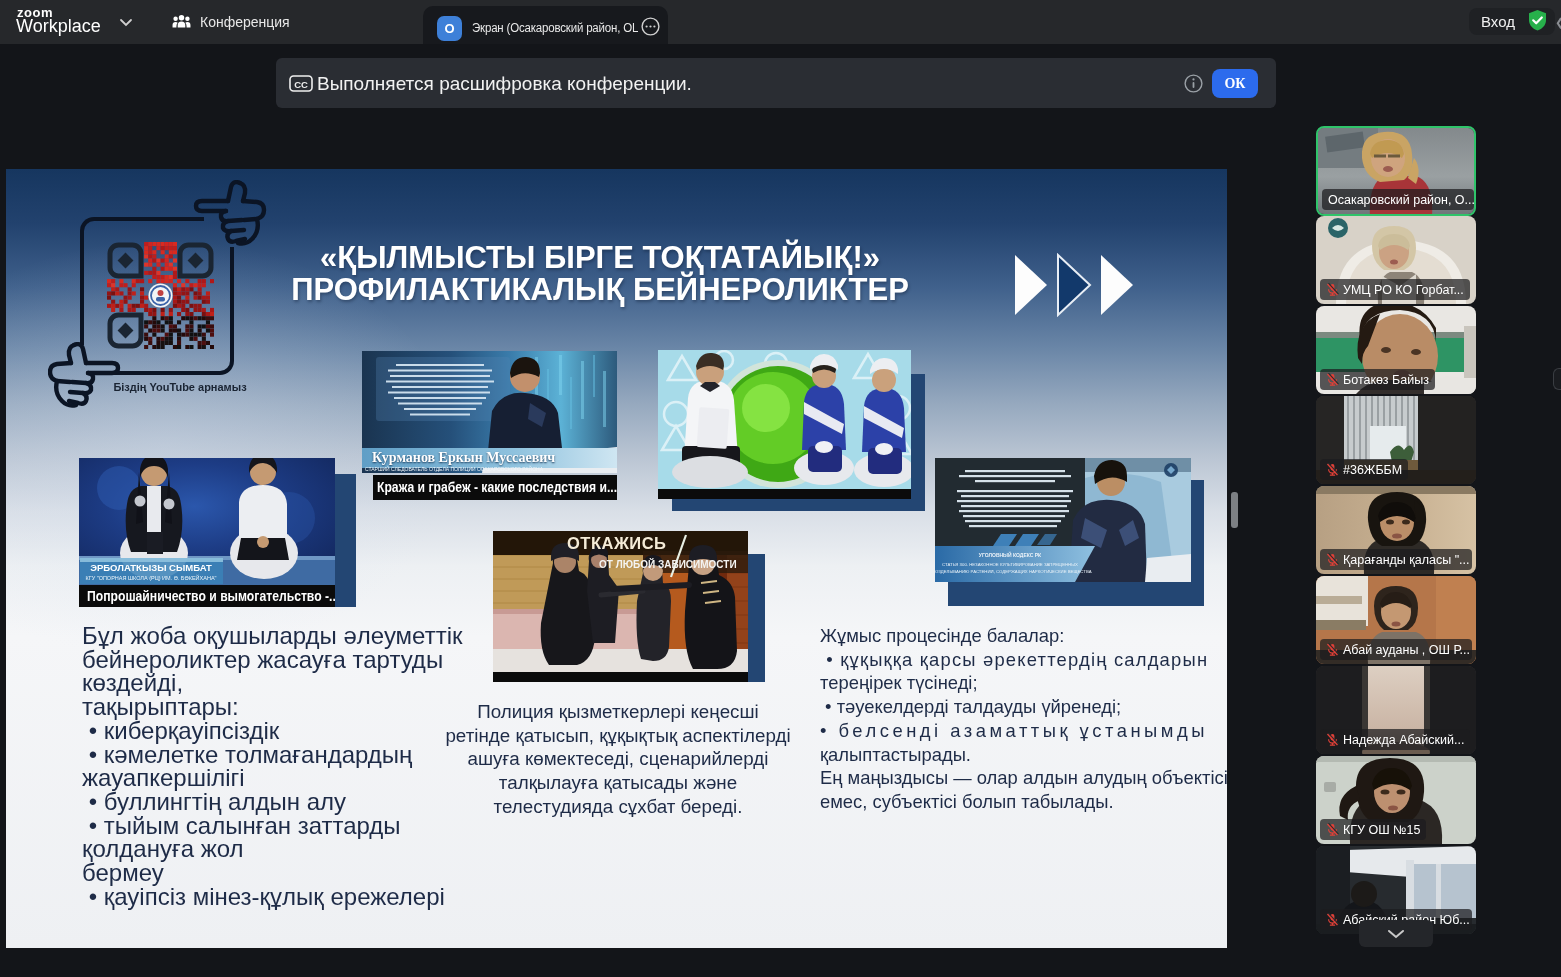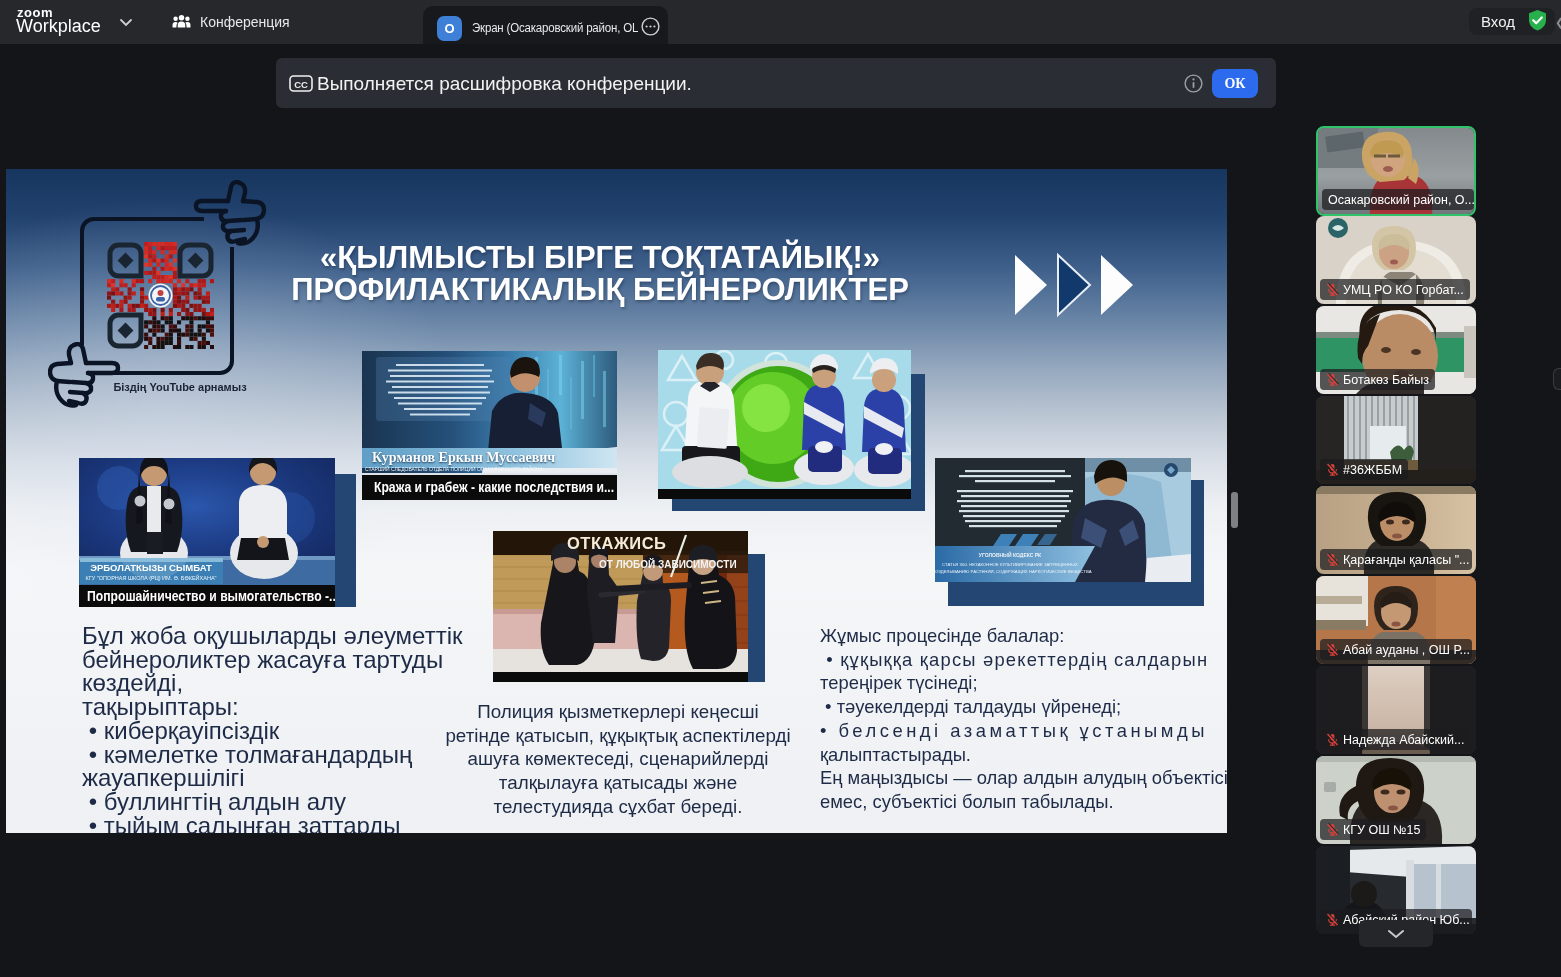--- a/index.html
+++ b/index.html
@@ -19,21 +19,21 @@
 #vhod { position:absolute; left:1481px; top:13px; color:#f0f0f0; font-size:15px; }
 #shield { position:absolute; left:1527px; top:9px; }
 #edgechev { position:absolute; left:1555px; top:16px; color:#8a8d92; font-size:11px;}
 
 #notif { position:absolute; left:276px; top:58px; width:1000px; height:50px; background:#2a2d33; border-radius:6px; }
 #ccicon { position:absolute; left:13px; top:17px; }
 #notiftext { position:absolute; left:41px; top:15px; color:#f2f2f2; font-size:19px; }
 #infoicon { position:absolute; left:908px; top:16px; }
 #okbtn { position:absolute; left:936px; top:11px; width:46px; height:29px; background:#2c6bed; border-radius:8px; color:#fff; font-size:14px; font-weight:bold; text-align:center; line-height:29px;font-family:Liberation Serif, serif; }
 
-#slide { position:absolute; left:6px; top:169px; width:1221px; height:664px; overflow:hidden;
+#slide { position:absolute; left:6px; top:169px; width:1221px; height:779px; overflow:hidden;
   background:
    radial-gradient(ellipse 420px 300px at 13% 36%, rgba(215,225,240,0.32), rgba(215,225,240,0) 70%),
    linear-gradient(180deg,#16365f 0%, #22426e 7%, #3f608b 15%, #6a86a7 23%, #95a8be 30%, #bac5d3 37%, #d9dfe7 44%, #edf0f3 51%, #f5f6f8 60%, #eef0f3 100%);
 }
 #slide .nav { position:absolute; }
 
 #title { position:absolute; left:244px; top:73px; width:700px; text-align:center; color:#ffffff;
   font-size:31px; line-height:32px; font-weight:bold; text-shadow:1px 2px 3px rgba(10,20,40,0.35); white-space:nowrap;}
 
 .col { position:absolute; color:#1e2b47; font-size:19.2px; line-height:23.7px; }
@@ -503,21 +503,21 @@
       <defs>
           <linearGradient id="nb1" x1="0" y1="0" x2="1" y2="0">
         <stop offset="0%" stop-color="#5f9ec6"></stop>
             <stop offset="60%" stop-color="#8fc2de"></stop>
             <stop offset="100%" stop-color="#cfe6f2"></stop>
           </linearGradient>
         </defs>
       <text x="10" y="111" font-size="14" font-weight="bold" fill="#ffffff" font-family="Liberation Serif" style="text-shadow:0 1px 2px #1a3a5a;">Курманов  Еркын  Муссаевич</text>
       <text x="92" y="120" font-size="5" fill="#f0f6fa" font-family="Liberation Sans" text-anchor="middle">СТАРШИЙ СЛЕДОВАТЕЛЬ ОТДЕЛА ПОЛИЦИИ ОСАКАРОВСКОГО РАЙОНА</text>
     </svg>
-    <div class="blackbar" style="top:124px; height:25px; font-size:14.5px; line-height:25px; padding-left:12px; ">
+    <div class="blackbar" style="top:124px; height:25px; font-size:14.5px; line-height:25px; padding-left:4px;margin-left:11px; ">
 <span>Кража и грабеж - какие последствия и...</span></div>
   </div>
 
   <div class="shadowrect" style="left:666px; top:205px; width:253px; height:137px;"></div>
   <div class="thumb" style="left:652px; top:181px; width:253px; height:149px;">
     <svg width="253" height="139" viewBox="0 0 253 139">
       <rect width="253" height="139" fill="#a7dbe9"></rect>
       <g stroke="#e8f6fa" stroke-width="2.5" fill="none" opacity="0.8">
         <path d="M10 30 L24 6 L38 30 Z"></path>
           <circle cx="18" cy="64" r="12"></circle>

